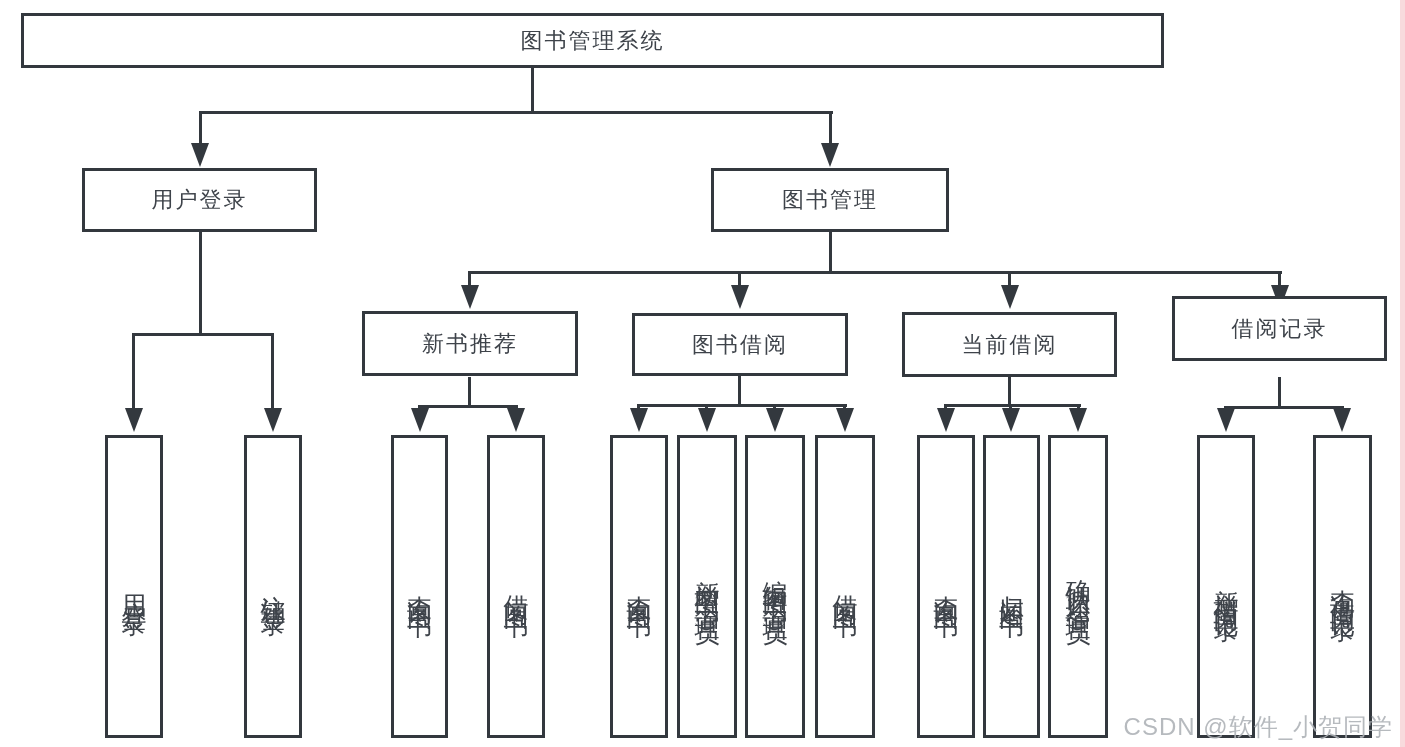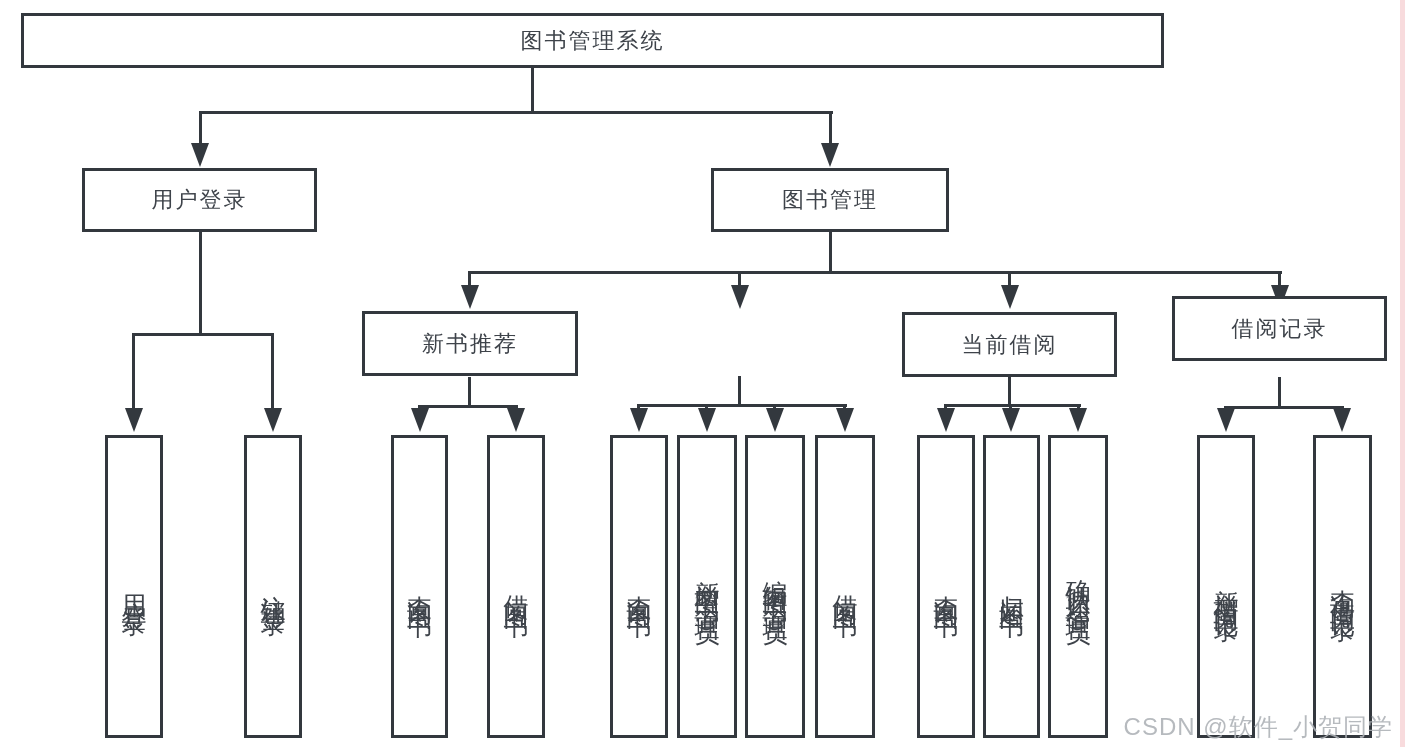--- a/index.html
+++ b/index.html
@@ -81,20 +81,23 @@
       <span class="node-label">图书管理系统</span>
     </div>
     <div class="node" style="left: 82px; top: 168px; width: 235px; height: 64px;">
       <span class="node-label">用户登录</span>
     </div>
     <div class="node" style="left: 711px; top: 168px; width: 238px; height: 64px;">
       <span class="node-label">图书管理</span>
     </div>
     <div class="node" style="left: 362px; top: 301px; width: 216px; height: 65px; margin-top: 10px;">
       <span class="node-label">新书推荐</span>
+    </div>
+    <div class="node" style="left: 632px; top: 313px; width: 216px; height: 63px;">
+      <span class="node-label">图书借阅</span>
     </div>
     <div class="node" style="left: 902px; top: 312px; width: 215px; height: 65px; font-family: Liberation Serif, serif;">
       <span class="node-label">当前借阅</span>
     </div>
     <div class="node" style="left: 1172px; top: 296px; width: 215px; height: 65px; text-align: right;">
       <span class="node-label">借阅记录</span>
     </div>
     <div class="node vertical" style="left: 105px; top: 435px; width: 58px; height: 303px;">
       <span class="node-label">用户登录</span>
     </div>

